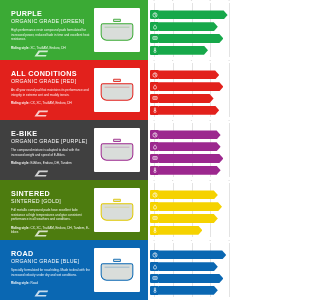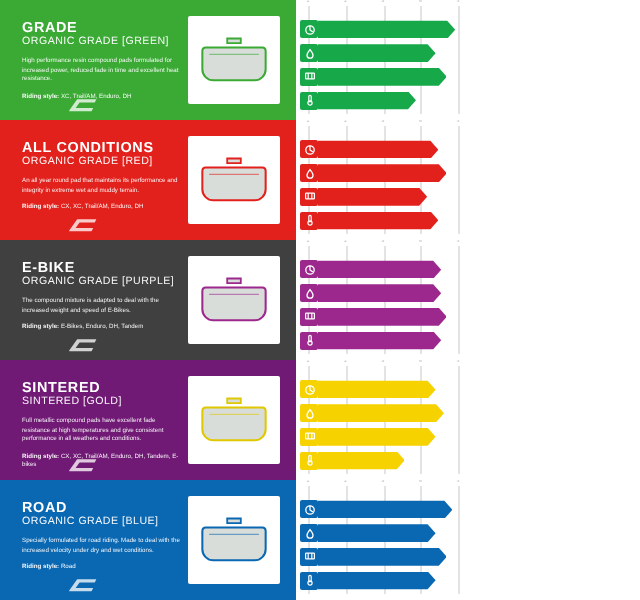--- a/index.html
+++ b/index.html
@@ -93,21 +93,21 @@
   }
 </style>
 </head>
 <body>
 
 <div class="sheet" id="sheet">
     <div class="row">
       <div class="card" style="background:#3BAA35">
         <div class="card-inner">
           <div class="copy">
-            <div class="title">GRADE</div>
+            <div class="title">PURPLE</div>
             <div class="subtitle">ORGANIC GRADE [GREEN]</div>
             <div class="desc">High performance resin compound pads formulated for increased power, reduced fade in time and excellent heat resistance.</div>
             <div class="style-line"><b>Riding style:</b> <span>XC, Trail/AM, Enduro, DH</span></div>
             <span class="logo"><svg viewBox="0 0 40 22">
                 <path d="M4 18 L14 4 L38 4 L36 8 L17 8 L12 15 L34 15 L32 19 L4 19 Z" fill="#ffffff" opacity=".9"></path>
               </svg></span>
           </div>
           <div class="padbox">
             <svg viewBox="0 0 60 46">
               <path d="M24 4 h12 v4 h-12 z" fill="#D9DDDA" stroke="#3BAA35" stroke-width="1.6"></path>
@@ -339,21 +339,21 @@
               </svg>
             </span>
             <span class="bar-track">
               <span class="bar-fill" style="width:88.00000000000001%;background:#9C288E"></span>
             </span>
           </div>
         </div>
       </div>
     </div>
     <div class="row">
-      <div class="card" style="background:#701a75">
+      <div class="card" style="background:#4d7c0f">
         <div class="card-inner">
           <div class="copy">
             <div class="title">SINTERED</div>
             <div class="subtitle">SINTERED [GOLD]</div>
             <div class="desc">Full metallic compound pads have excellent fade resistance at high temperatures and give consistent performance in all weathers and conditions.</div>
             <div class="style-line"><b>Riding style:</b> <span>CX, XC, Trail/AM, Enduro, DH, Tandem, E-bikes</span></div>
             <span class="logo"><svg viewBox="0 0 40 22">
                 <path d="M4 18 L14 4 L38 4 L36 8 L17 8 L12 15 L34 15 L32 19 L4 19 Z" fill="#ffffff" opacity=".9"></path>
               </svg></span>
           </div>

